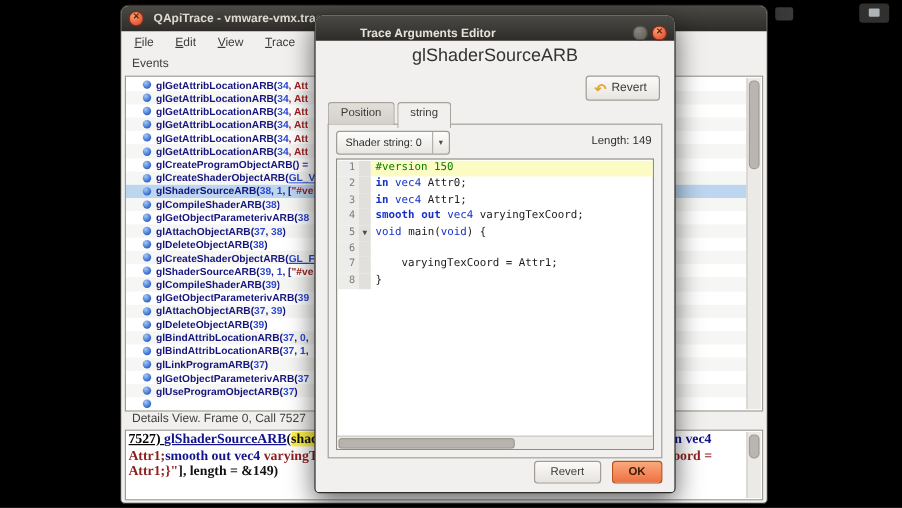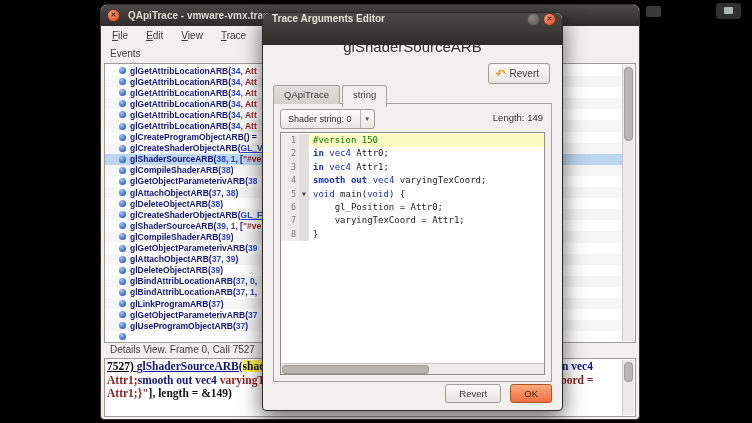--- a/index.html
+++ b/index.html
@@ -56,22 +56,22 @@
   .dtext .tk-plain{color:#111;font-weight:bold;}
   .dtext .tk-hl{background:var(--highlight);color:#111;font-weight:bold;}
   .dtext .tk-dk{color:#8f1d1d;font-weight:bold;}
   .dtext .tk-bl{color:#12128c;font-weight:bold;}
   .dscroll{position:absolute;top:1px;bottom:1px;right:1px;width:11px;background:#eceae7;border-left:1px solid #cfccc7;}
   .dscroll .thumb{position:absolute;left:1px;right:1px;top:2px;height:18px;background:#b9b5b0;border-radius:4px;border:1px solid #a09c96;}
 
   
   .dialog{position:absolute;left:262px;top:12px;width:299px;height:397px;background:#f1f0ee;
           border:1px solid #2e2c28;border-radius:7px 7px 4px 4px;box-shadow:0 8px 22px rgba(0,0,0,.6);z-index:50;}
-  .dlg-titlebar{position:absolute;left:0;top:0;right:0;height:32px;border-radius:6px 6px 0 0;
-                background:linear-gradient(#4b4945,#3a3834 60%,#2e2c28);display:flex;align-items:flex-start;}
+  .dlg-titlebar{position:absolute;left:0;top:0;right:0;height:21px;border-radius:6px 6px 0 0;
+                background:linear-gradient(#4b4945,#3a3834 60%,#2e2c28);display:flex;align-items:flex-end;padding-left:28px;}
   .dlg-title{color:#e6e2da;font-size:10px;font-weight:bold;margin-left:9px;white-space:nowrap;flex:1;}
   .dlg-titlebar .wbtn{margin:0 3px 0 0;}
   .dlg-titlebar .wbtn.close{margin-right:6px;}
 
   .dlg-heading{position:absolute;left:0;top:25px;right:0;text-align:center;font-size:15px;color:#333;}
 
   .revert-btn{position:absolute;top:50px;right:12px;height:19px;display:flex;align-items:center;gap:4px;
               padding:0 10px 0 6px;font-size:10px;color:#3a3a3a;background:linear-gradient(#fbfaf9,#e8e5e1);
               border:1px solid #a19c96;border-radius:3px;}
   .revert-icon{color:#e3a72e;font-size:12px;font-weight:bold;line-height:10px;}
@@ -98,21 +98,21 @@
   .codeline .tk-pre{color:#0a7d00;}
   .codeline .tk-kw{color:#1430c8;font-weight:bold;}
   .codeline .tk-ty{color:#1430c8;}
   .codeline .tk-pl{color:#1c1c1c;}
   .hscroll{position:absolute;left:0;right:0;bottom:0;height:10px;background:#edebe8;border-top:1px solid #cdcac5;}
   .hscroll .thumb{position:absolute;left:1px;top:1px;height:7px;width:55%;background:#b7b3ae;border-radius:3px;border:1px solid #a09c96;}
 
   .dlg-buttons{position:absolute;right:10px;bottom:7px;display:flex;gap:9px;}
   .btn{height:17px;display:flex;align-items:center;font-size:9.5px;color:#3a3a3a;
        background:linear-gradient(#fbfaf9,#e6e3df);border:1px solid #a19c96;border-radius:3px;padding:0 13px;}
-  .btn.primary{background:linear-gradient(#f9a97d,var(--accent));border-color:#b2511f;color:#3c1c08;font-weight:normal;}
+  .btn.primary{background:linear-gradient(#f9a97d,var(--accent));border-color:#b2511f;color:#3c1c08;font-weight:bold;}
 </style>
 </head>
 <body>
 
 <div class="stage">
 
   <div class="frag1"></div>
   <div class="frag2">
     <div class="inner"></div>
   </div>
@@ -291,21 +291,21 @@
 
     <div class="dlg-heading">glShaderSourceARB</div>
 
     <div class="revert-btn">
       <span class="revert-icon">↶</span>
       <span>Revert</span>
     </div>
 
     <div class="tabs">
 
-        <span class="tab">QApiTrace</span>
+        <span class="tab">Position</span>
 
         <span class="tab active">string</span>
       </div>
 
     <div class="pane">
       <div class="combo">
         <span>Shader string: 0</span>
         <span class="arrow">▾</span>
       </div>
       <div class="length-label">Length: 149</div>
@@ -339,21 +339,20 @@
 
             <div class="codeline">
               <span class="lnum">5</span>
               <span class="fold">▼</span>
               <span class="ltext"><span class="tk-ty">void</span><span class="tk-pl"> main(</span><span class="tk-ty">void</span><span class="tk-pl">) {</span></span>
             </div>
 
             <div class="codeline">
               <span class="lnum">6</span>
               <span class="fold"></span>
-              <span class="ltext"><span class="tk-pl">    gl_Position = Attr0;</span></span>
             </div>
 
             <div class="codeline">
               <span class="lnum">7</span>
               <span class="fold"></span>
               <span class="ltext"><span class="tk-pl">    varyingTexCoord = Attr1;</span></span>
             </div>
 
             <div class="codeline">
               <span class="lnum">8</span>

